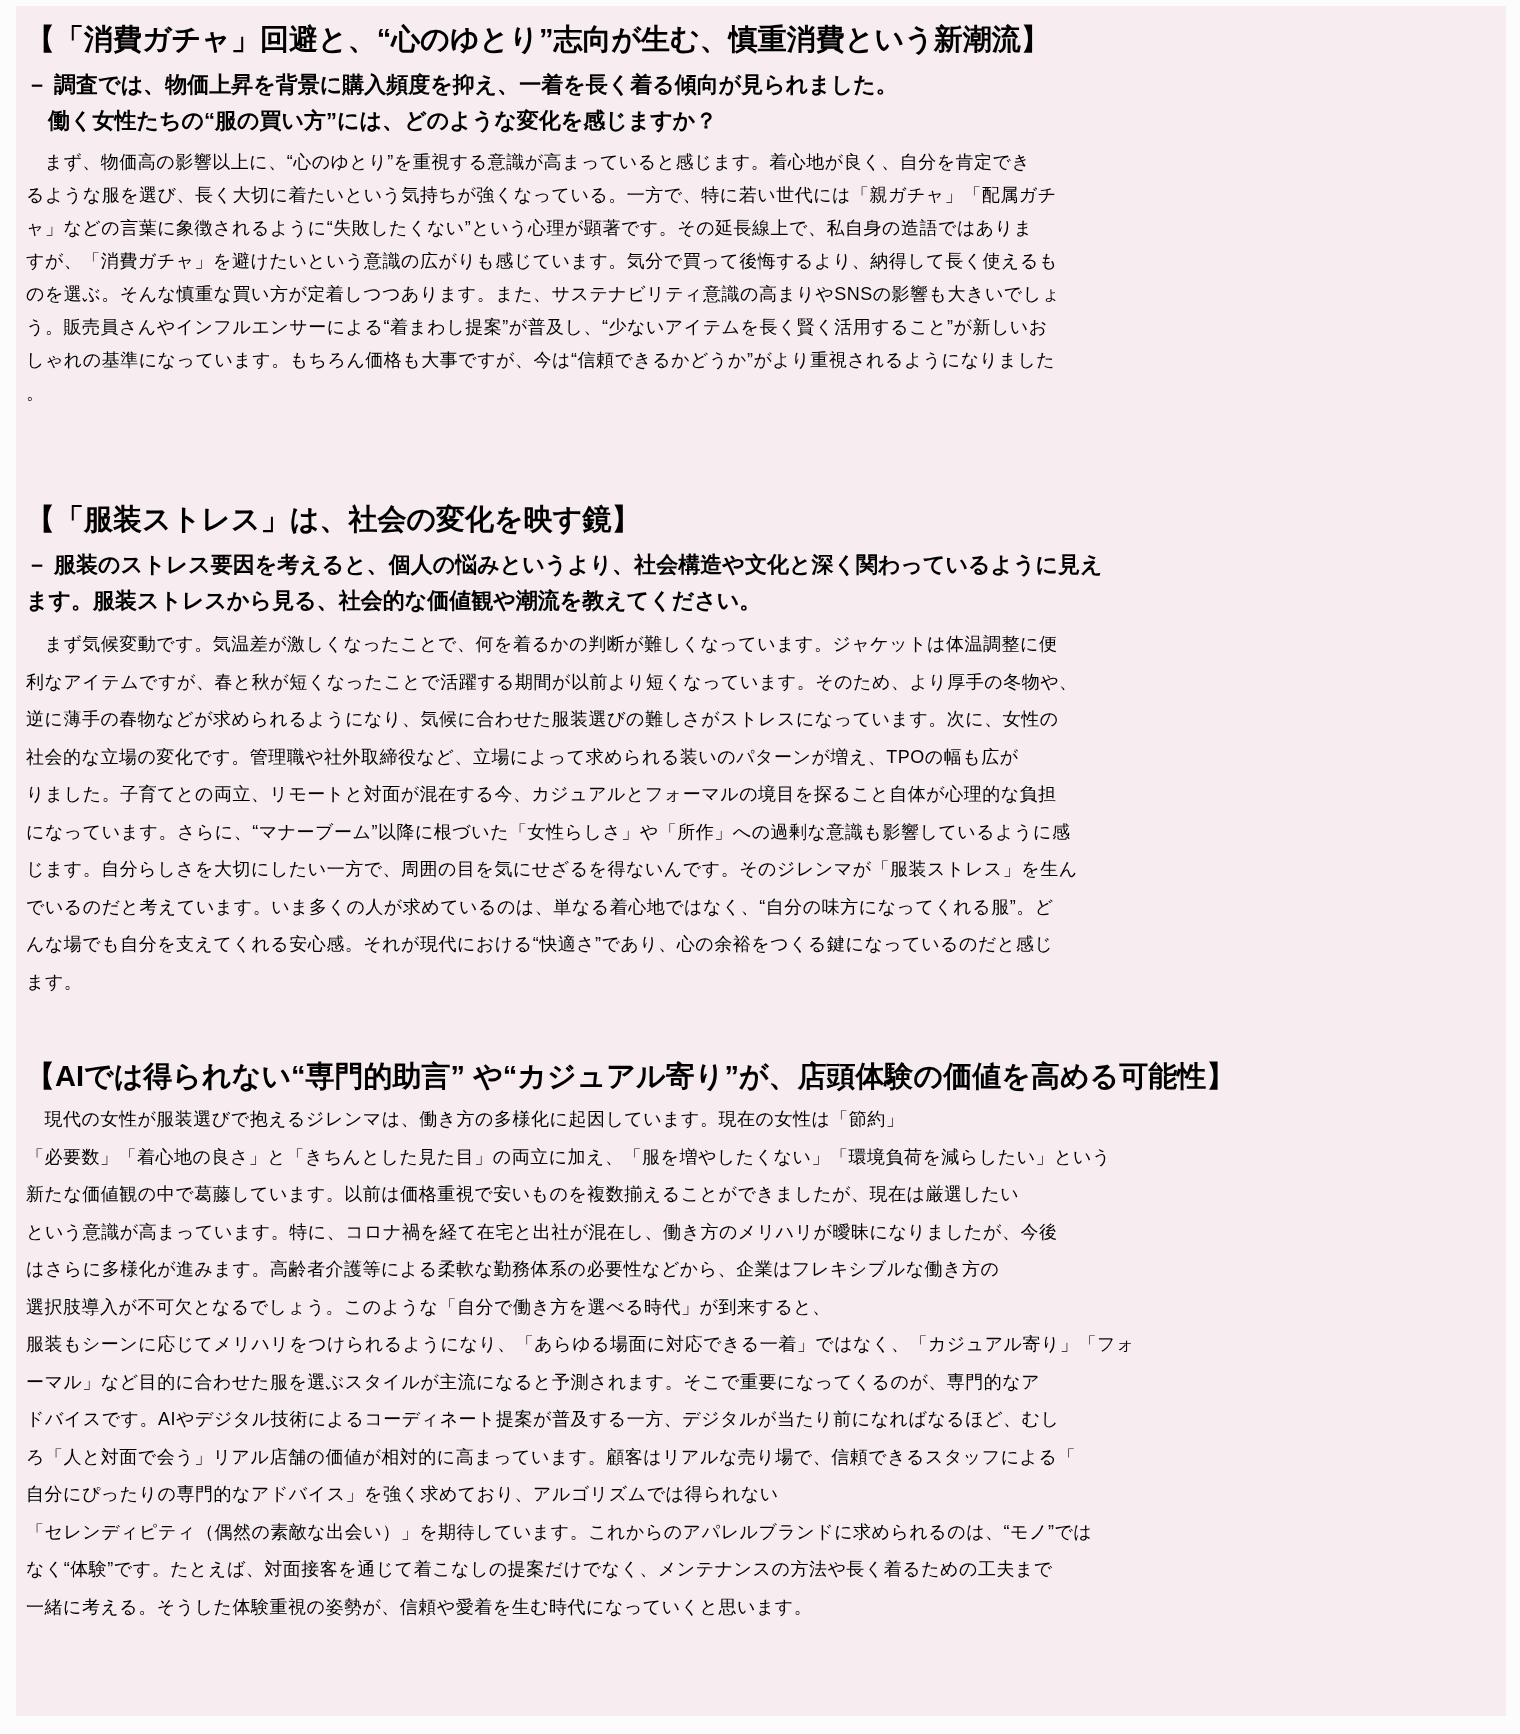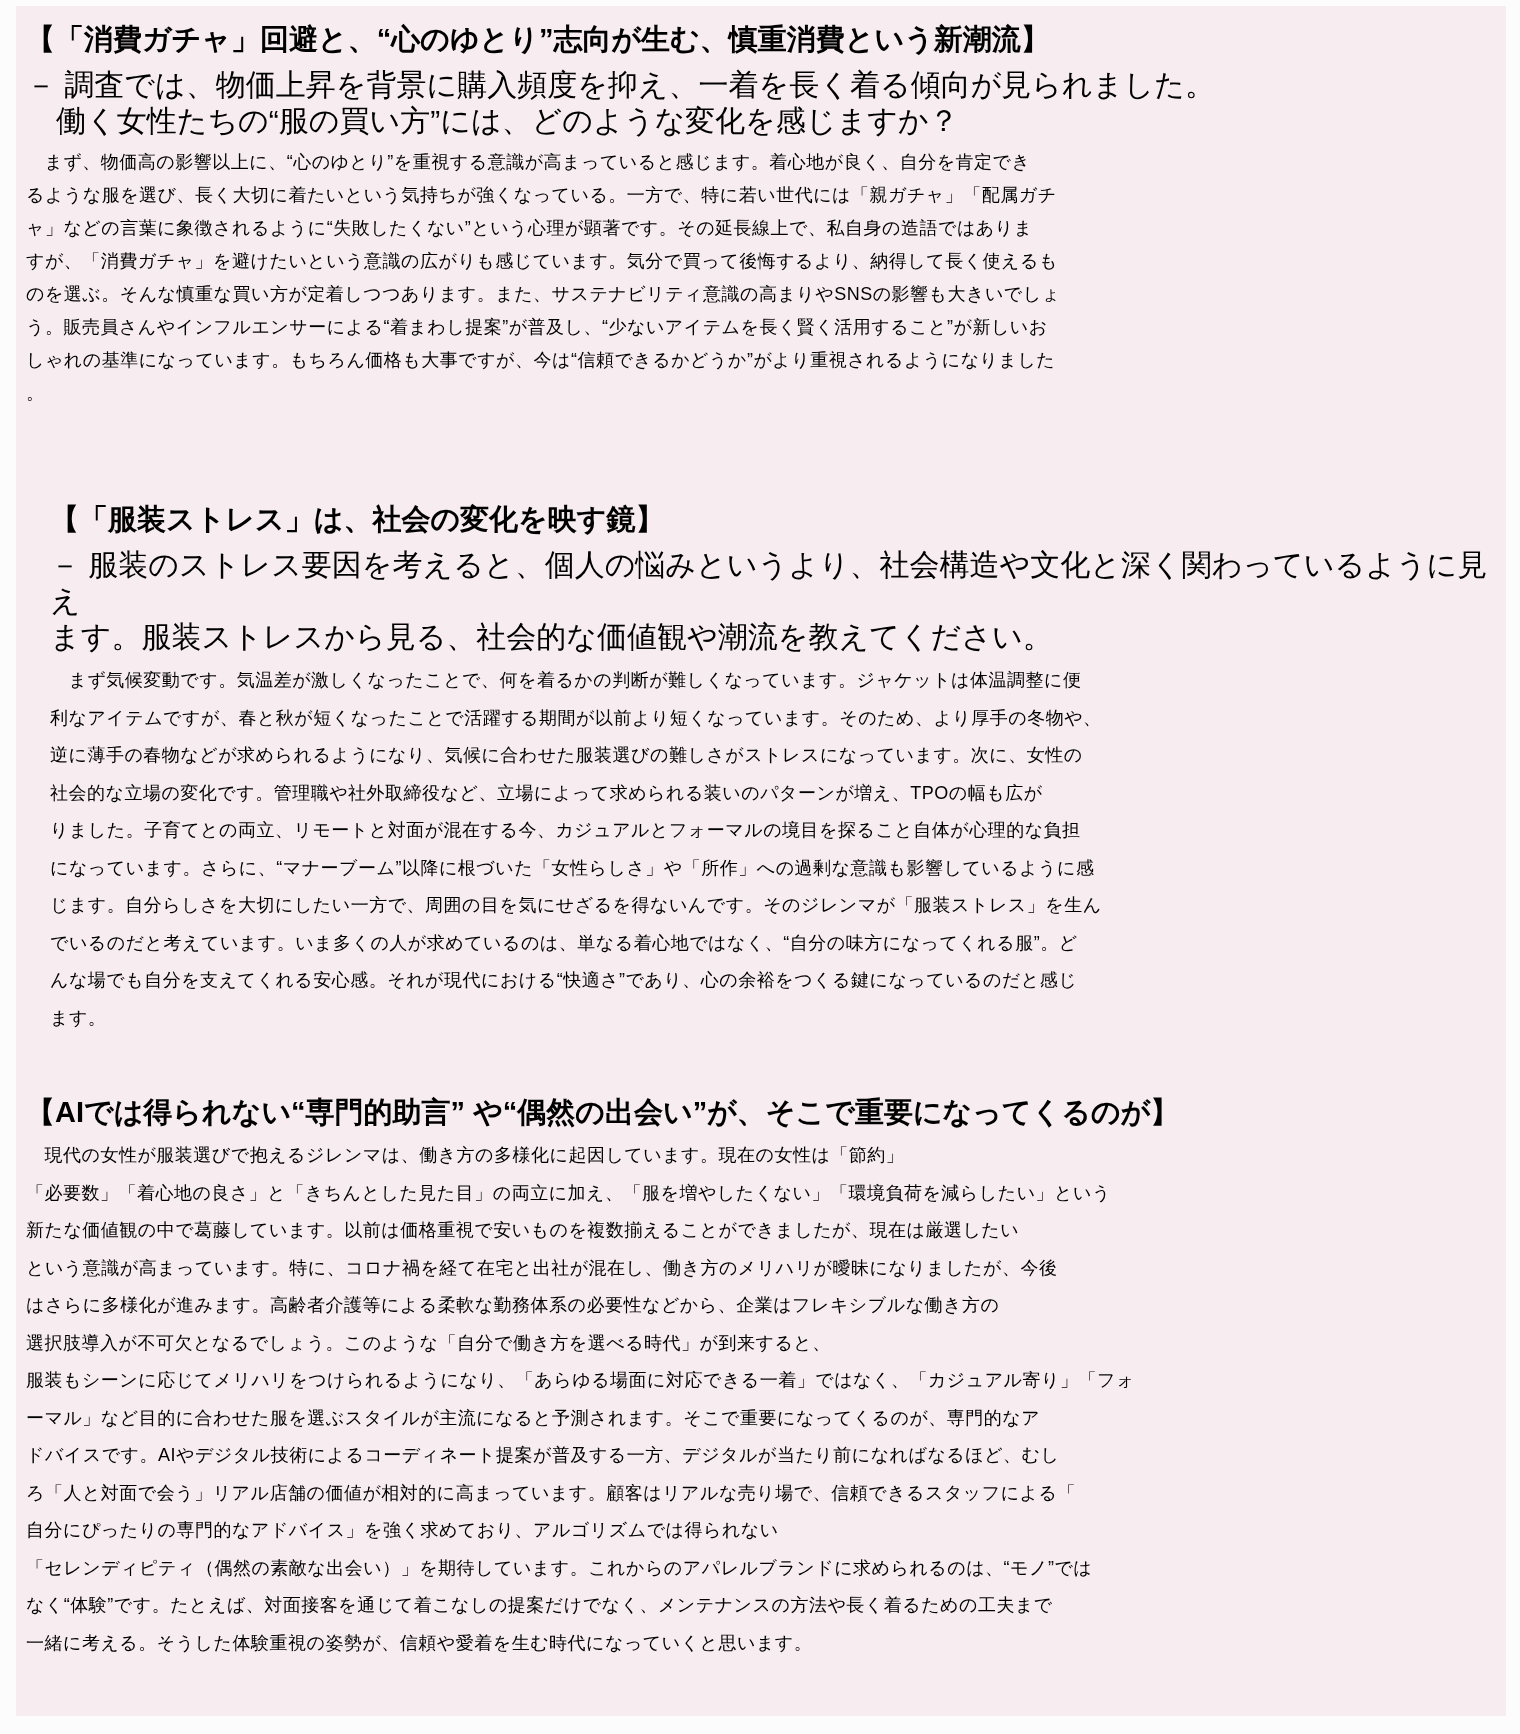--- a/index.html
+++ b/index.html
@@ -21,33 +21,33 @@
     position: absolute;
     left: 16px;
     top: 6px;
     right: 14px;
     bottom: 18px;
     background: #f7edf1;
     padding: 16px 8px 10px 10px;
     box-sizing: border-box;
   }
   .section { margin: 0; }
-  .section + .section.gap-large { margin-top: 92px; margin-left: 24px; }
+  .section + .section.gap-large { margin-top: 92px; }
   .section + .section.gap-medium { margin-top: 58px; }
   .section-heading {
     margin: 0;
     font-size: 29px;
     font-weight: bold;
     line-height: 35px;
     white-space: pre-line;
   }
   .question {
     margin-top: 10px;
-    font-size: 30px;
-    font-weight: normal;
+    font-size: 22px;
+    font-weight: bold;
     line-height: 36px;
     white-space: pre-line;
   }
   .answer {
     margin-top: 7px;
     font-size: 18px;
     font-weight: normal;
     line-height: 33px;
     white-space: pre-line;
     letter-spacing: 0.5px;
@@ -87,21 +87,21 @@
 社会的な立場の変化です。管理職や社外取締役など、立場によって求められる装いのパターンが増え、TPOの幅も広が
 りました。子育てとの両立、リモートと対面が混在する今、カジュアルとフォーマルの境目を探ること自体が心理的な負担
 になっています。さらに、“マナーブーム”以降に根づいた「女性らしさ」や「所作」への過剰な意識も影響しているように感
 じます。自分らしさを大切にしたい一方で、周囲の目を気にせざるを得ないんです。そのジレンマが「服装ストレス」を生ん
 でいるのだと考えています。いま多くの人が求めているのは、単なる着心地ではなく、“自分の味方になってくれる服”。ど
 んな場でも自分を支えてくれる安心感。それが現代における“快適さ”であり、心の余裕をつくる鍵になっているのだと感じ
 ます。</div>
     </div>
 
     <div class="section gap-medium">
-      <h2 class="section-heading">【AIでは得られない“専門的助言” や“偶然の出会い”が、そこで重要になってくるのが】</h2>
+      <h2 class="section-heading">【AIでは得られない“専門的助言” や“カジュアル寄り”が、店頭体験の価値を高める可能性】</h2>
       <div class="answer">　現代の女性が服装選びで抱えるジレンマは、働き方の多様化に起因しています。現在の女性は「節約」
 「必要数」「着心地の良さ」と「きちんとした見た目」の両立に加え、「服を増やしたくない」「環境負荷を減らしたい」という
 新たな価値観の中で葛藤しています。以前は価格重視で安いものを複数揃えることができましたが、現在は厳選したい
 という意識が高まっています。特に、コロナ禍を経て在宅と出社が混在し、働き方のメリハリが曖昧になりましたが、今後
 はさらに多様化が進みます。高齢者介護等による柔軟な勤務体系の必要性などから、企業はフレキシブルな働き方の
 選択肢導入が不可欠となるでしょう。このような「自分で働き方を選べる時代」が到来すると、
 服装もシーンに応じてメリハリをつけられるようになり、「あらゆる場面に対応できる一着」ではなく、「カジュアル寄り」「フォ
 ーマル」など目的に合わせた服を選ぶスタイルが主流になると予測されます。そこで重要になってくるのが、専門的なア
 ドバイスです。AIやデジタル技術によるコーディネート提案が普及する一方、デジタルが当たり前になればなるほど、むし
 ろ「人と対面で会う」リアル店舗の価値が相対的に高まっています。顧客はリアルな売り場で、信頼できるスタッフによる「

